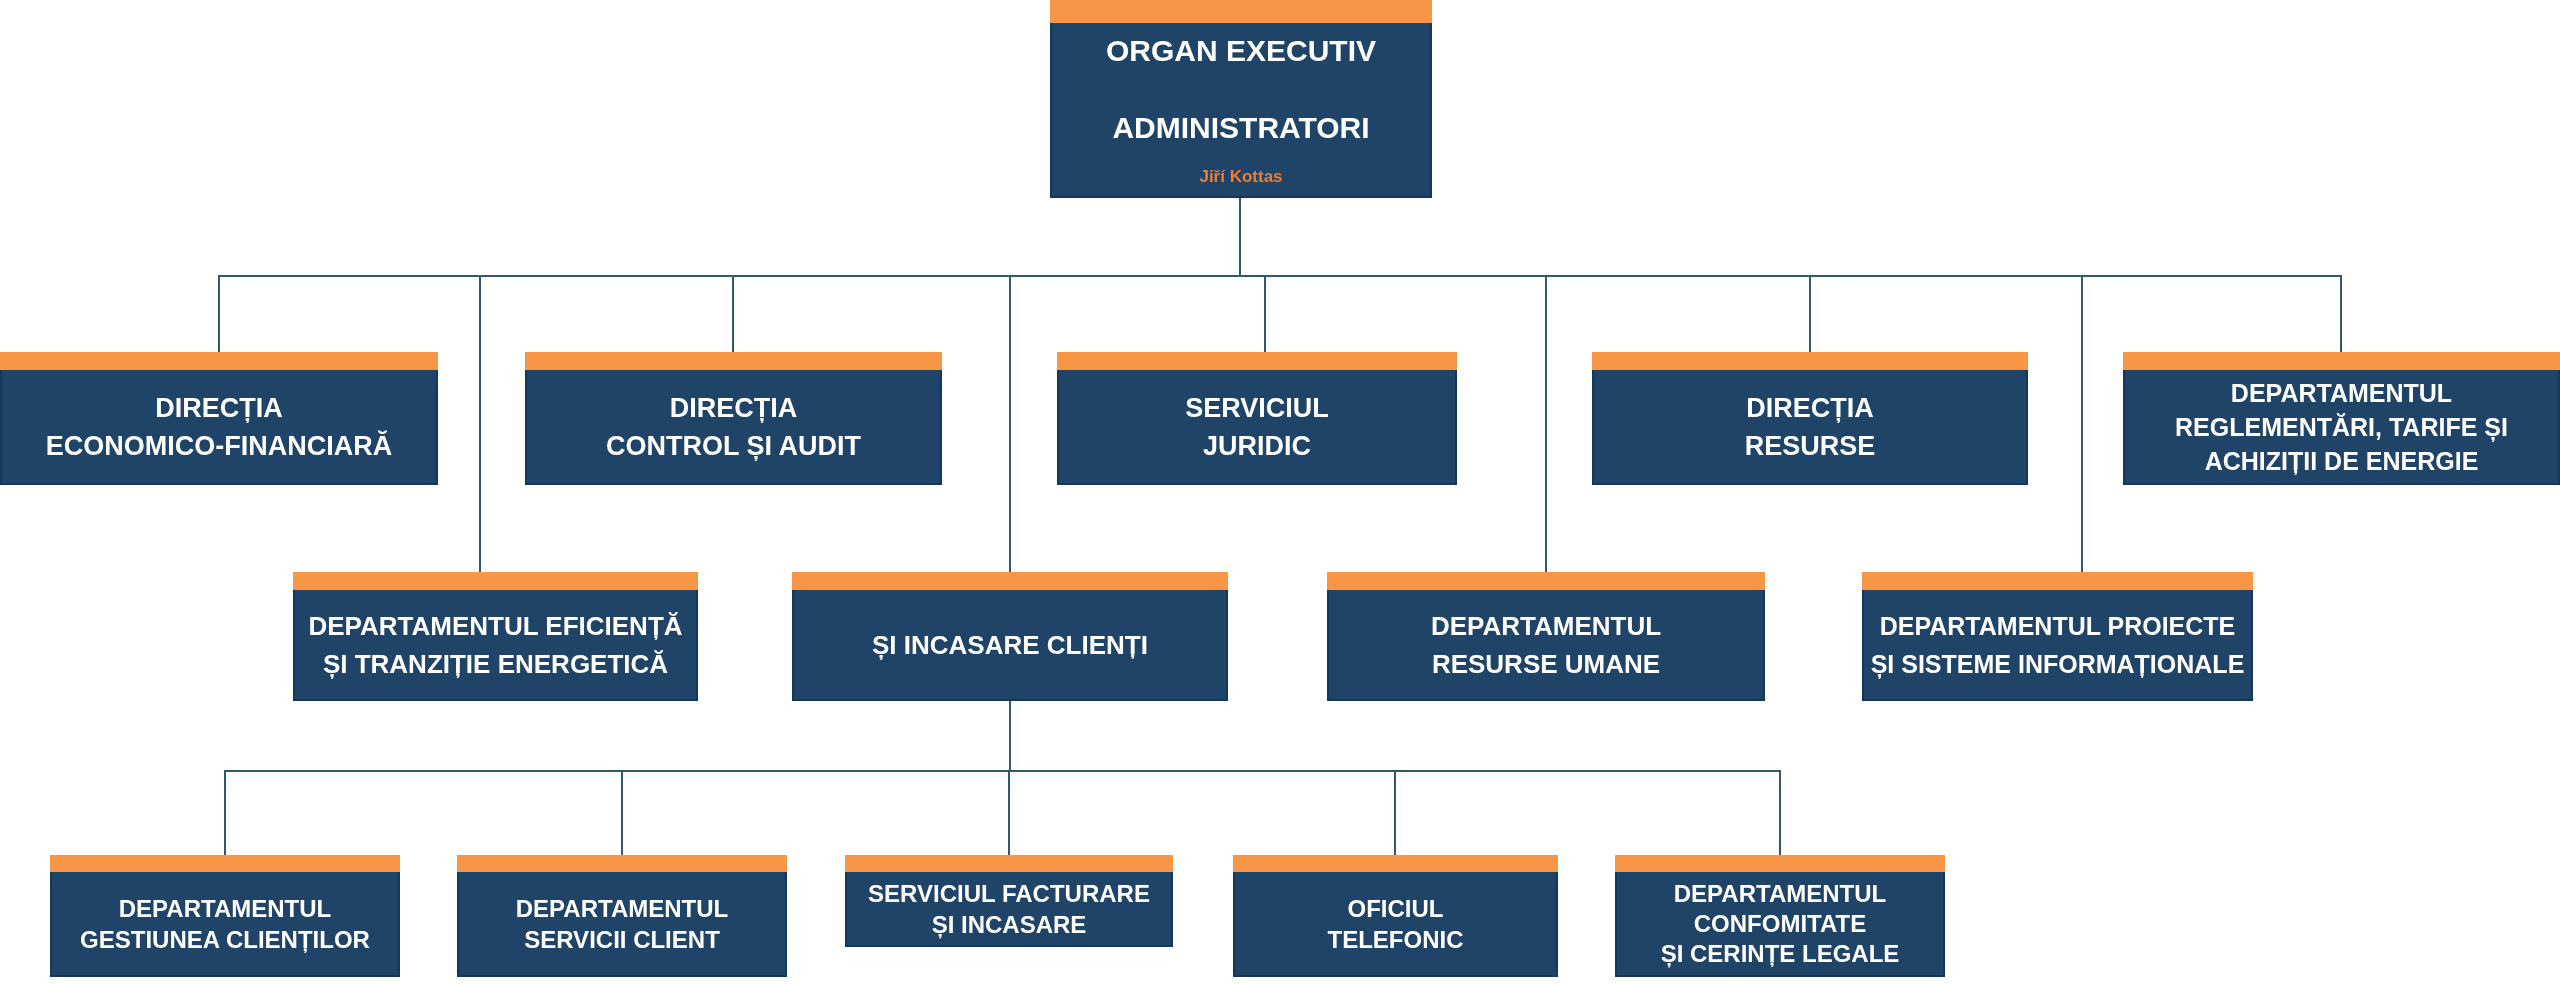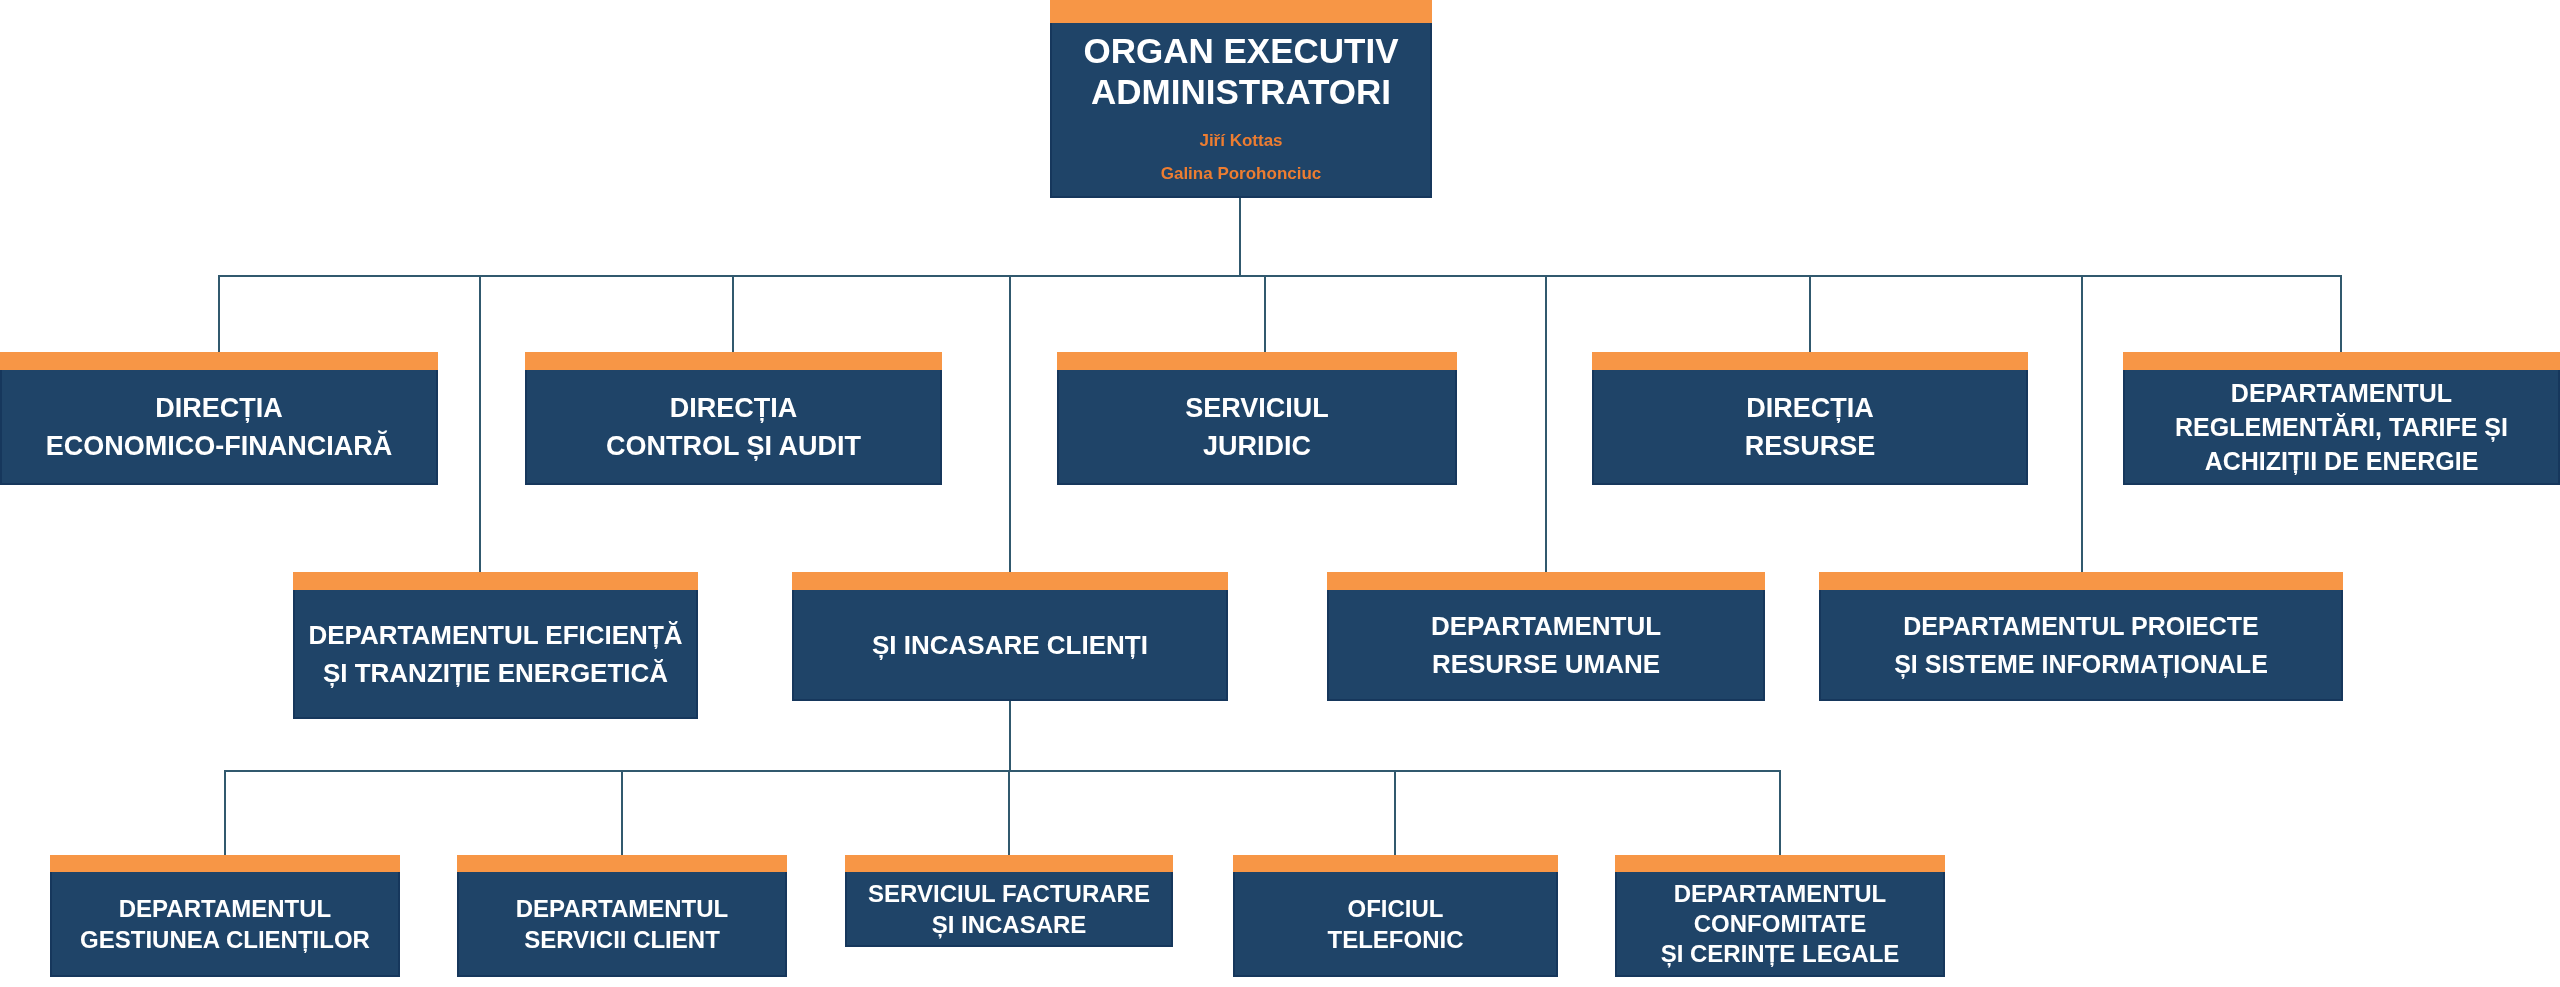--- a/index.html
+++ b/index.html
@@ -35,21 +35,21 @@
   }
   .node.root .label{height:calc(100% - 23px);}
   .node.r3 .label{height:calc(100% - 17px);}
   .label span{display:block;white-space:nowrap;}
   .r1 .label{font-size:27px;line-height:38px;}
   .r1.three .label{font-size:25px;line-height:34px;}
   .r2 .label{font-size:26px;line-height:38px;}
   .r2.tight .label{font-size:25px;}
   .r3 .label{font-size:24px;line-height:31px;}
   .r3.three .label{font-size:24px;line-height:30px;}
-  .root .t{font-size:35px;line-height:41px;}
+  .root .t{font-size:30px;line-height:41px;margin-top:36px;}
   .root .p{font-size:17px;line-height:33px;color:var(--name-orange);}
   .root .p.first{margin-top:12px;}
 </style>
 </head>
 <body>
 
 <div class="cline v" style="left:1239px;top:198px;height:79px;"></div>
 <div class="cline h" style="left:218px;top:275px;width:2124px;"></div>
 
 <div class="cline v" style="left:218px;top:275px;height:78px;"></div>
@@ -116,21 +116,21 @@
 
 <div class="node r1 three" style="left:2123px;top:352px;width:437px;height:133px;">
   <div class="accent"></div>
   <div class="label">
     <span>DEPARTAMENTUL</span>
     <span>REGLEMENTĂRI, TARIFE ȘI</span>
     <span>ACHIZIȚII DE ENERGIE</span>
   </div>
 </div>
 
-<div class="node r2" style="left:262px;top:572px;width:436px;height:147px;padding-left:31px;">
+<div class="node r2" style="left:262px;top:572px;width:436px;height:129px;padding-left:31px;">
   <div class="accent"></div>
   <div class="label">
     <span>DEPARTAMENTUL EFICIENȚĂ</span>
     <span>ȘI TRANZIȚIE ENERGETICĂ</span>
   </div>
 </div>
 
 <div class="node r2" style="left:792px;top:572px;width:436px;height:129px;">
   <div class="accent"></div>
   <div class="label">
@@ -139,21 +139,21 @@
 </div>
 
 <div class="node r2" style="left:1327px;top:572px;width:438px;height:129px;">
   <div class="accent"></div>
   <div class="label">
     <span>DEPARTAMENTUL</span>
     <span>RESURSE UMANE</span>
   </div>
 </div>
 
-<div class="node r2 tight" style="left:1819px;top:572px;width:524px;height:129px;">
+<div class="node r2 tight" style="left:1862px;top:572px;width:391px;height:129px;">
   <div class="accent"></div>
   <div class="label">
     <span>DEPARTAMENTUL PROIECTE</span>
     <span>ȘI SISTEME INFORMAȚIONALE</span>
   </div>
 </div>
 
 <div class="node r3" style="left:50px;top:855px;width:350px;height:122px;">
   <div class="accent"></div>
   <div class="label">

